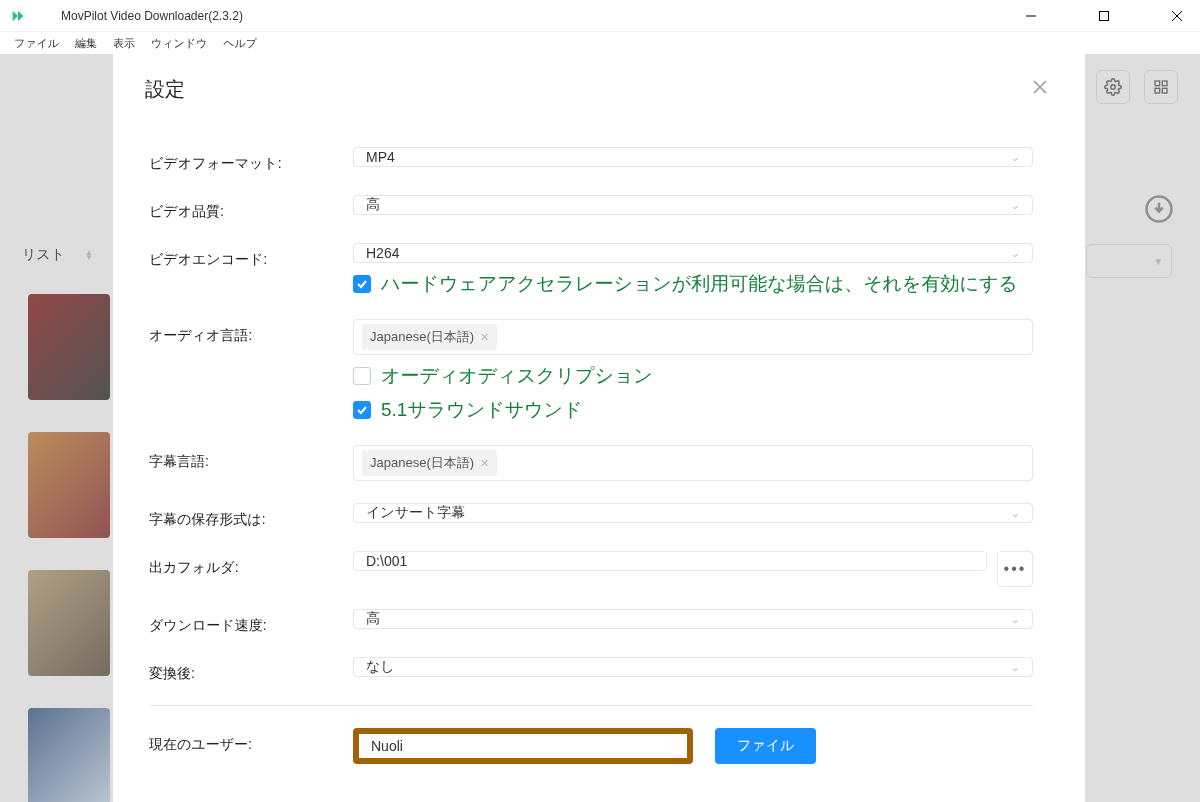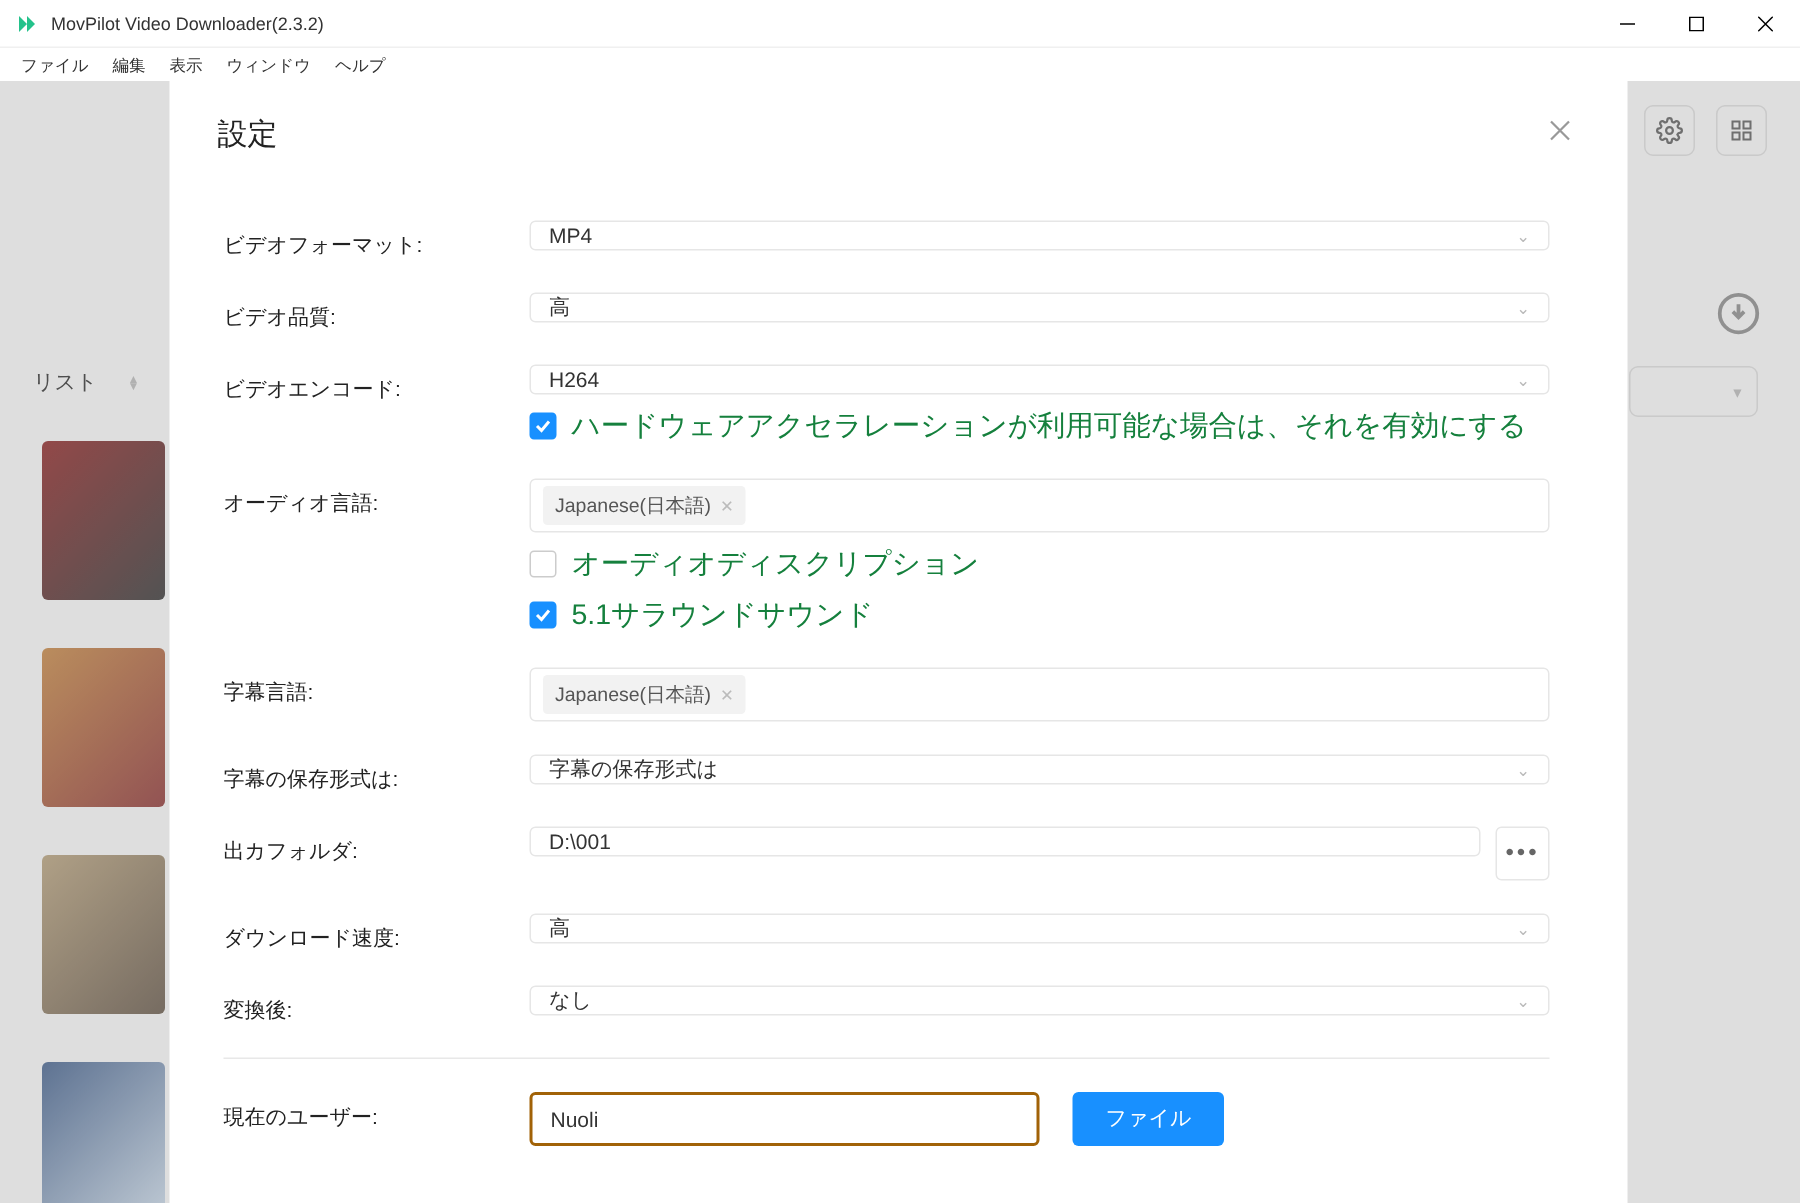--- a/index.html
+++ b/index.html
@@ -1,17 +1,17 @@
 <!DOCTYPE html>
 <html><head>
 <meta charset="utf-8">
 <style>
   * { box-sizing: border-box; margin: 0; padding: 0; font-family: "Segoe UI", "Yu Gothic UI", "Meiryo", sans-serif; }
   body { width: 1200px; height: 802px; overflow: hidden; background: #fff; }
-  .titlebar { height: 32px; display: flex; align-items: center; padding: 0 0 0 10px; background: #fff; border-bottom: 1px solid #f0f0f0; }
+  .titlebar { height: 32px; display: flex; align-items: center; padding: 0 0 0 10px; background: #fff; border-bottom: 1px solid #f0f0f0; gap: 27px; }
   .titlebar .logo { width: 16px; height: 16px; margin-right: 8px; }
   .titlebar .title { font-size: 12px; color: #333; flex: 1; }
   .titlebar .winbtn { width: 46px; height: 32px; display:flex; align-items:center; justify-content:center; color:#333; }
   .menubar { height: 22px; display: flex; align-items: center; padding: 0 6px; font-size: 11px; color:#333; }
   .menubar .menuitem { padding: 2px 8px; }
   .backdrop { position: relative; width: 1200px; height: 748px; background:#fff; }
   .overlay { position:absolute; inset:0; background: rgba(160,160,160,0.35); }
   .bgcontent { position:absolute; inset:0; padding:18px 24px 0 24px; }
   .bg-top-icons { position:absolute; right:22px; top:16px; display:flex; gap:14px; }
   .bg-icon-btn { width:34px; height:34px; border:1px solid #e0e0e0; border-radius:6px; display:flex; align-items:center; justify-content:center; background:#fff; color:#555; }
@@ -37,21 +37,21 @@
   .checkbox.checked svg { display:block; }
   .checkbox svg { display:none; }
   .tagbox { width:100%; min-height:36px; border:1px solid #e6e6e6; border-radius:4px; display:flex; align-items:center; padding:4px 8px; gap:6px; }
   .tag { background:#f2f2f2; border-radius:3px; padding:4px 8px; font-size:13px; color:#555; display:flex; align-items:center; gap:6px; }
   .tag .tx { color:#bbb; font-size:11px; }
   .pathrow { display:flex; gap:10px; }
   .pathrow .select { flex:1; }
   .browse-btn { width:36px; height:36px; border:1px solid #e6e6e6; border-radius:4px; display:flex; align-items:center; justify-content:center; color:#666; font-size:16px; letter-spacing:2px; background:#fff; }
   .divider { height:1px; background:#e8e8e8; margin: 10px 0 22px 0; }
   .userrow { display:flex; align-items:center; gap:22px; }
-  .userbox { width:340px; height:36px; border:2px solid #a16207; border-radius:4px; display:flex; align-items:center; padding:0 12px; font-size:14px; color:#333; }
+  .userbox { width:340px; height:36px; border:6px solid #a16207; border-radius:4px; display:flex; align-items:center; padding:0 12px; font-size:14px; color:#333; }
   .logout-btn { height:36px; padding:0 22px; background:#1890ff; color:#fff; border:none; border-radius:4px; font-size:14px; display:flex; align-items:center; justify-content:center; }
   .sort-icon { display:inline-flex; flex-direction:column; line-height:5px; color:#bbb; font-size:8px; }
 </style>
 </head>
 <body>
 
 <div class="titlebar">
   <svg class="logo" viewBox="0 0 24 24">
       <path fill="#24c28b" d="M4 4 L12 12 L4 20 Z M12 4 L20 12 L12 20 Z"></path>
     </svg>
@@ -207,21 +207,21 @@
               <span class="tx">✕</span>
             </div>
           </div>
         </div>
       </div>
 
       <div class="row">
         <div class="label">字幕の保存形式は:</div>
         <div class="control">
           <div class="select">
-            <span>字幕の保存形式は</span>
+            <span>インサート字幕</span>
             <span class="chev">⌄</span>
           </div>
         </div>
       </div>
 
       <div class="row">
         <div class="label">出カフォルダ:</div>
         <div class="control">
           <div class="pathrow">
             <div class="select">

